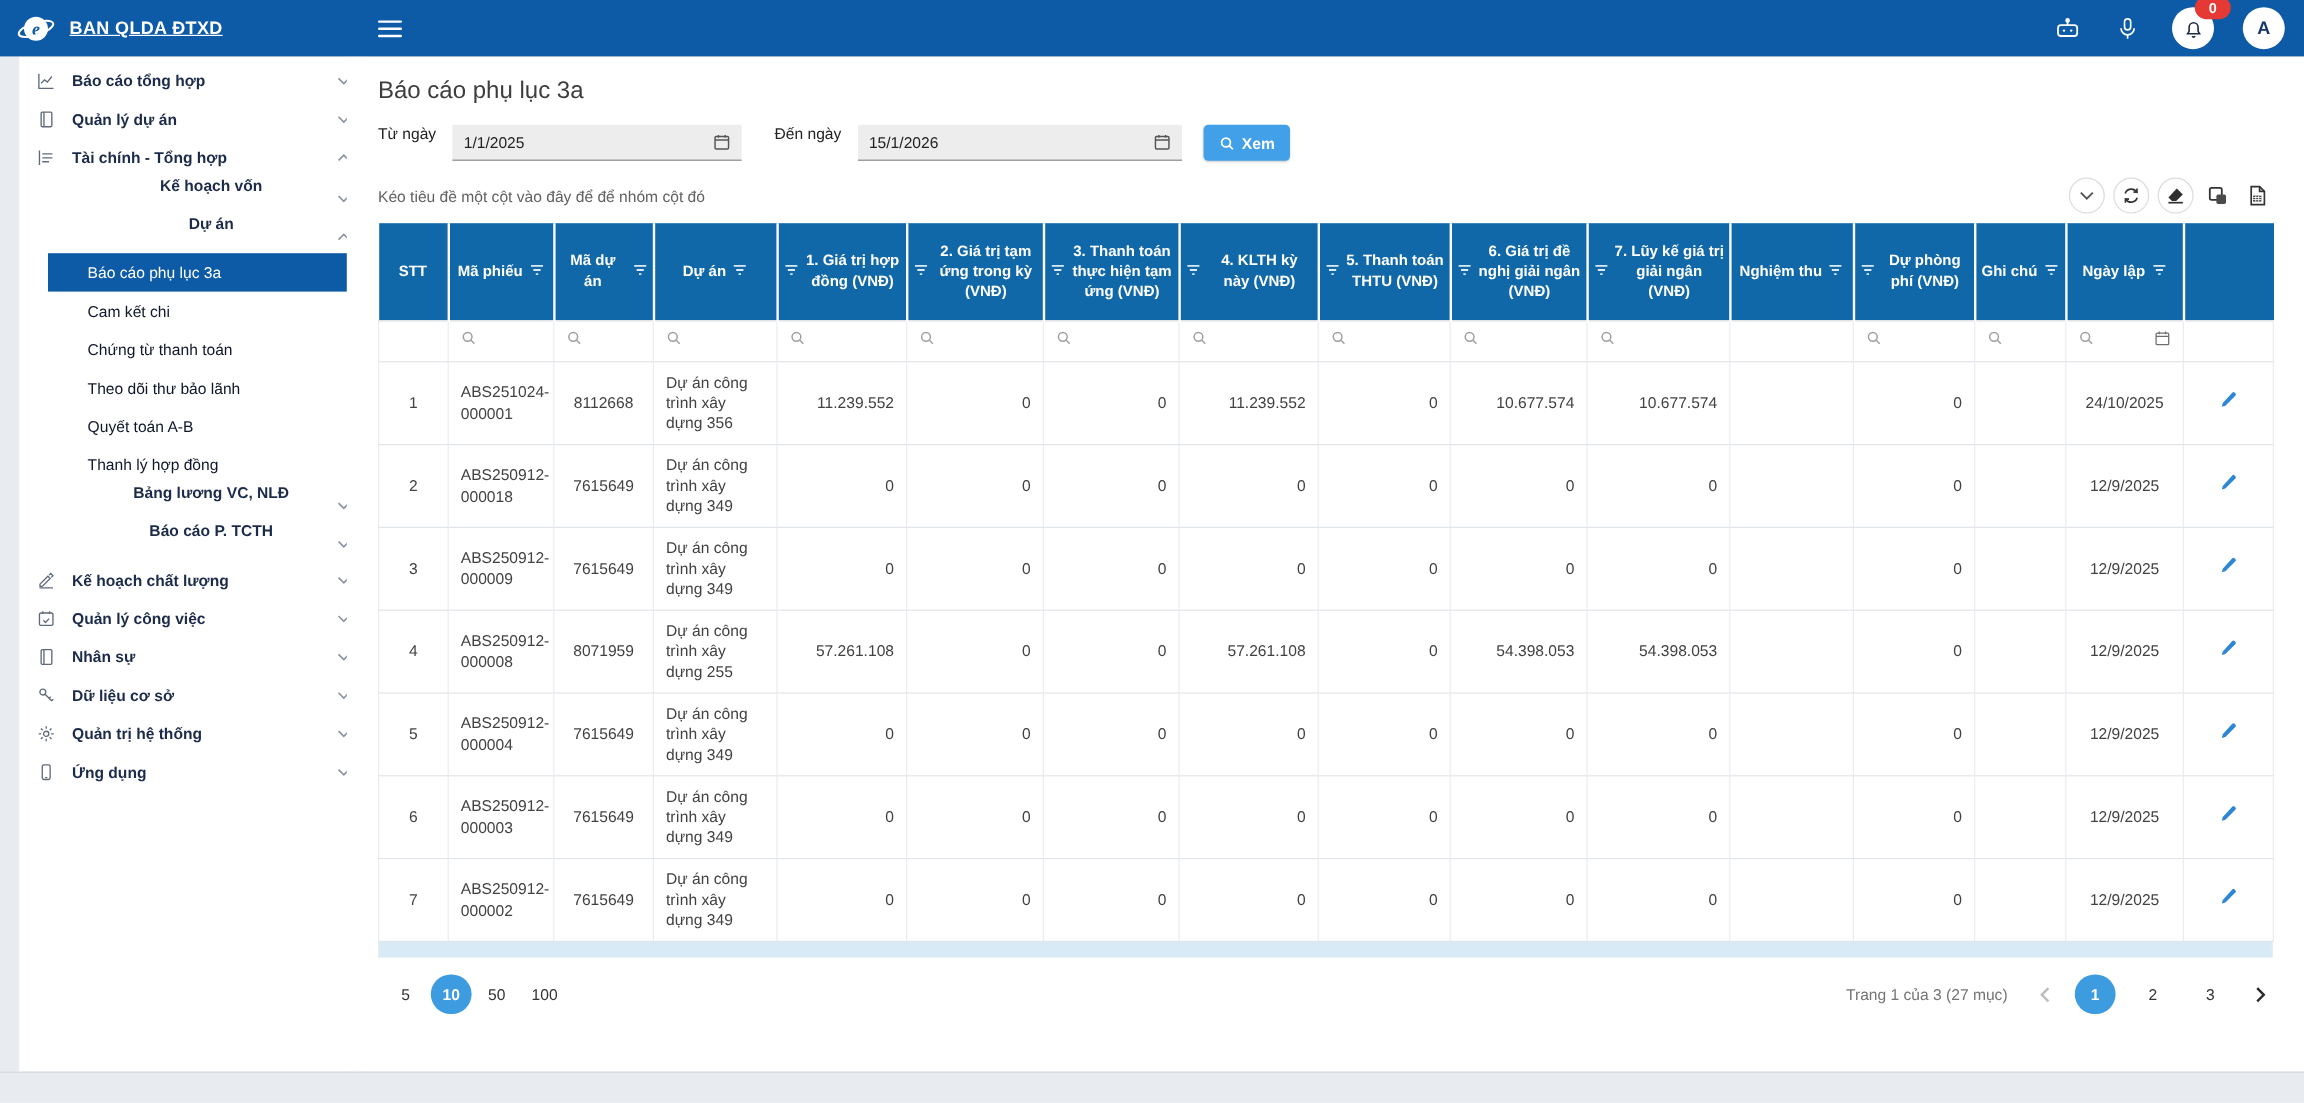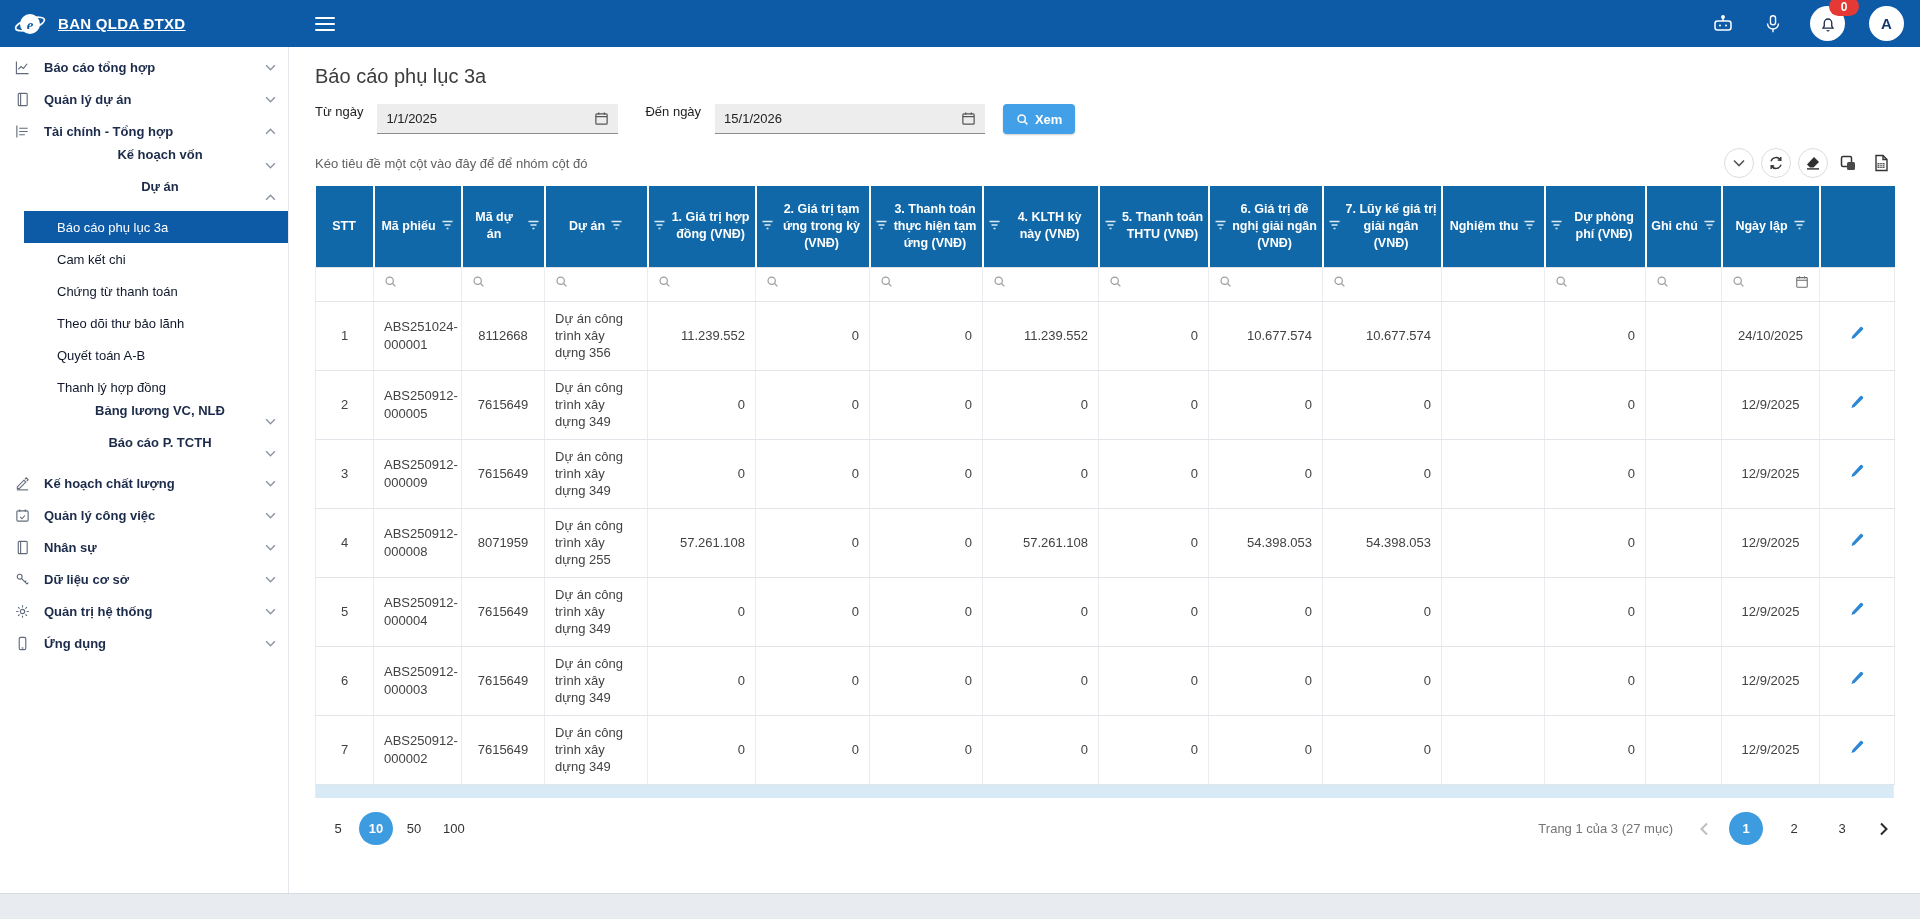--- a/index.html
+++ b/index.html
@@ -16,21 +16,21 @@
   .brand-title{color:#fff;font-weight:bold;font-size:15px;letter-spacing:.3px;text-decoration:underline;}
   .burger{width:20px;height:14px;display:flex;flex-direction:column;justify-content:space-between;margin-left:26px;cursor:pointer;}
   .burger span{display:block;height:2px;background:#fff;border-radius:1px;}
   .top-right{margin-left:auto;display:flex;align-items:center;gap:24px;padding-right:16px;}
   .tr-icon{width:26px;height:26px;display:flex;align-items:center;justify-content:center;cursor:pointer;}
   .circle-white{width:35px;height:35px;border-radius:50%;background:#fff;display:flex;align-items:center;justify-content:center;position:relative;cursor:pointer;}
   .badge{position:absolute;top:-9px;right:-14px;background:var(--badge);color:#fff;font-size:12px;font-weight:bold;min-width:30px;height:19px;border-radius:10px;display:flex;align-items:center;justify-content:center;}
   .avatar-letter{color:#14386b;font-weight:bold;font-size:15px;}
 
   
-  #sidebar{position:absolute;top:47px;left:0;width:289px;bottom:26px;background:#fff;border-right:1px solid #e4e7eb;padding-top:4px;overflow:hidden;}
+  #sidebar{position:absolute;top:47px;left:16px;width:289px;bottom:26px;background:#fff;border-right:1px solid #e4e7eb;padding-top:4px;overflow:hidden;}
   .snav{height:32px;display:flex;align-items:center;font-size:13px;color:#1c2b4a;cursor:pointer;padding-right:12px;}
   .snav .nav-ic{width:16px;height:16px;margin-right:13px;flex-shrink:0;display:flex;align-items:center;}
   .lvl1{padding-left:15px;font-weight:bold;}
   .lvl2{padding-left:44px;font-weight:bold;flex-direction:column;}
   .lvl3{padding-left:57px;color:#0f172a;}
   .snav .chev{margin-left:auto;display:flex;align-items:center;}
   .snav.active{background:var(--topbar);color:#fff;margin-left:24px;padding-left:33px;}
 
   
   #main{position:absolute;left:289px;top:47px;right:0;bottom:26px;background:#fff;padding:0 26px;overflow:hidden;}
@@ -658,21 +658,21 @@
           <td class="al-l"></td>
           <td class="al-c">24/10/2025</td>
           <td class="al-c"><button class="edit-btn">
               <svg width="16" height="16" viewBox="0 0 16 16">
                 <path d="M11.2 2.2a1.4 1.4 0 0 1 2 0l.6.6a1.4 1.4 0 0 1 0 2l-8.3 8.3-3 .8.8-3z" fill="#2e87d4"></path>
               </svg>
             </button></td>
         </tr>
         <tr class="body-row stripe">
           <td class="al-c">2</td>
-          <td class="al-l">ABS250912-000005</td>
+          <td class="al-l">ABS250912-000018</td>
           <td class="al-c">7615649</td>
           <td class="al-l">Dự án công trình xây dựng 349</td>
           <td class="al-r">0</td>
           <td class="al-r">0</td>
           <td class="al-r">0</td>
           <td class="al-r">0</td>
           <td class="al-r">0</td>
           <td class="al-r">0</td>
           <td class="al-r">0</td>
           <td class="al-l"></td>

